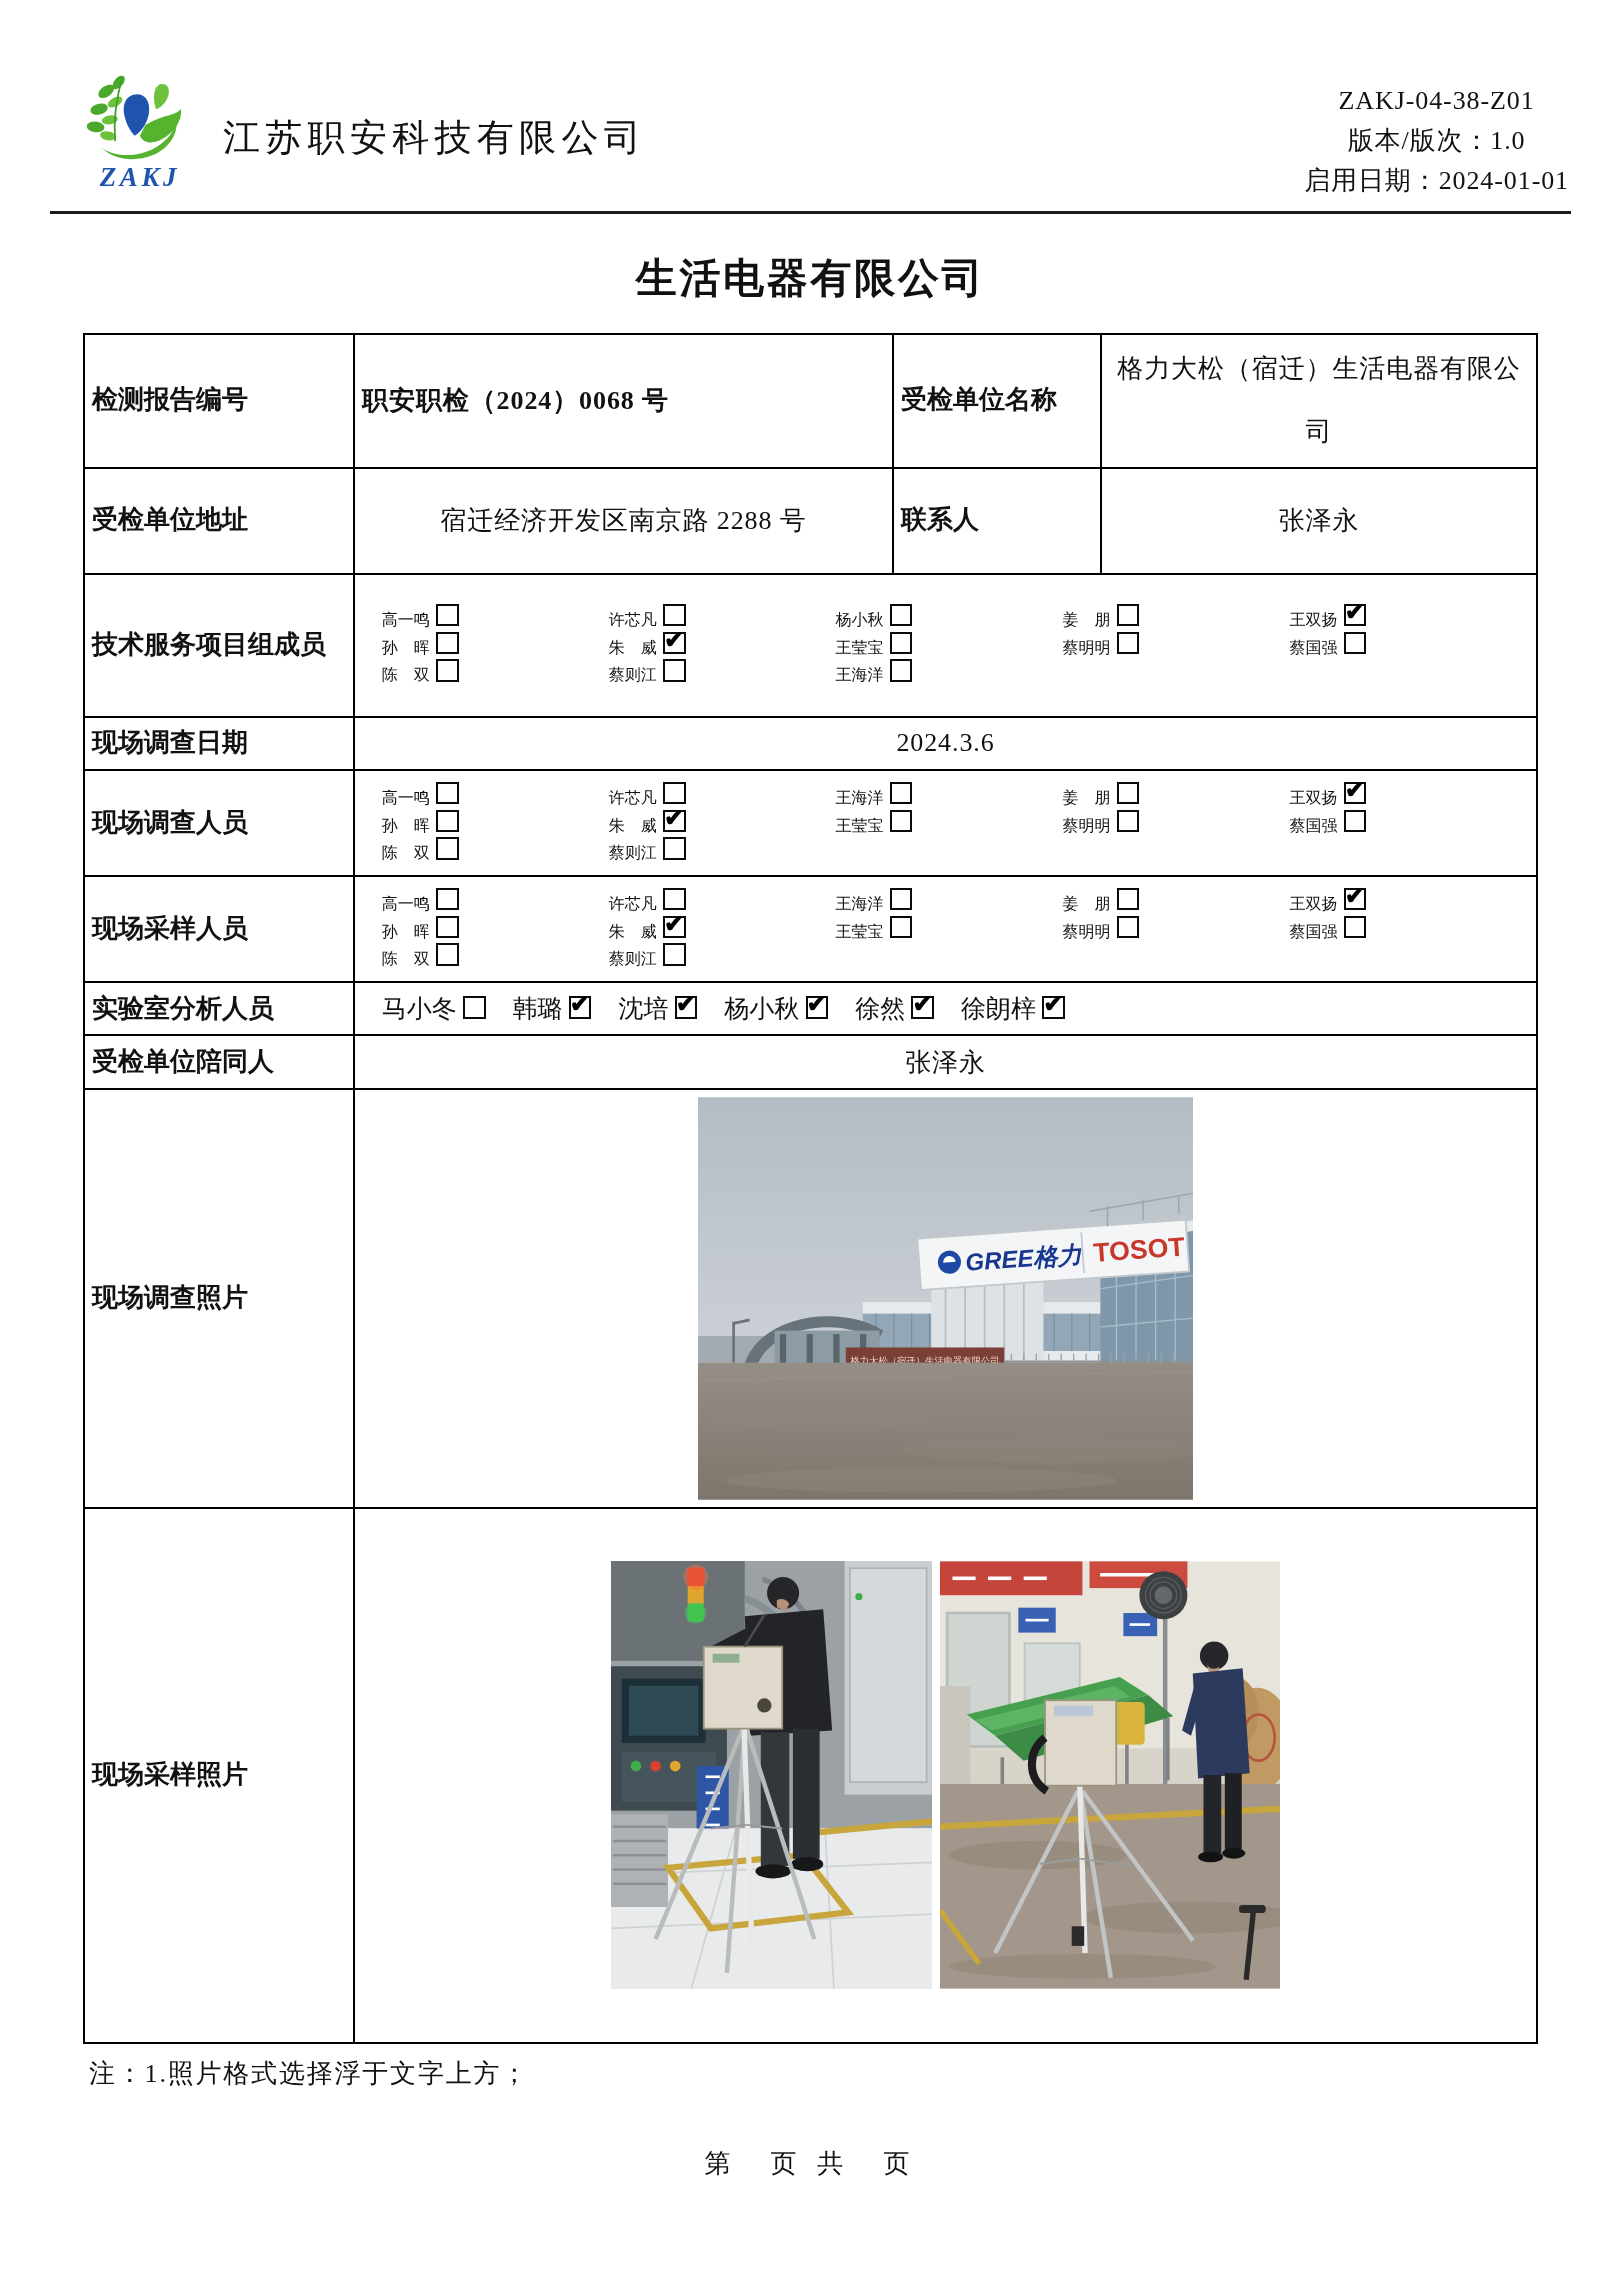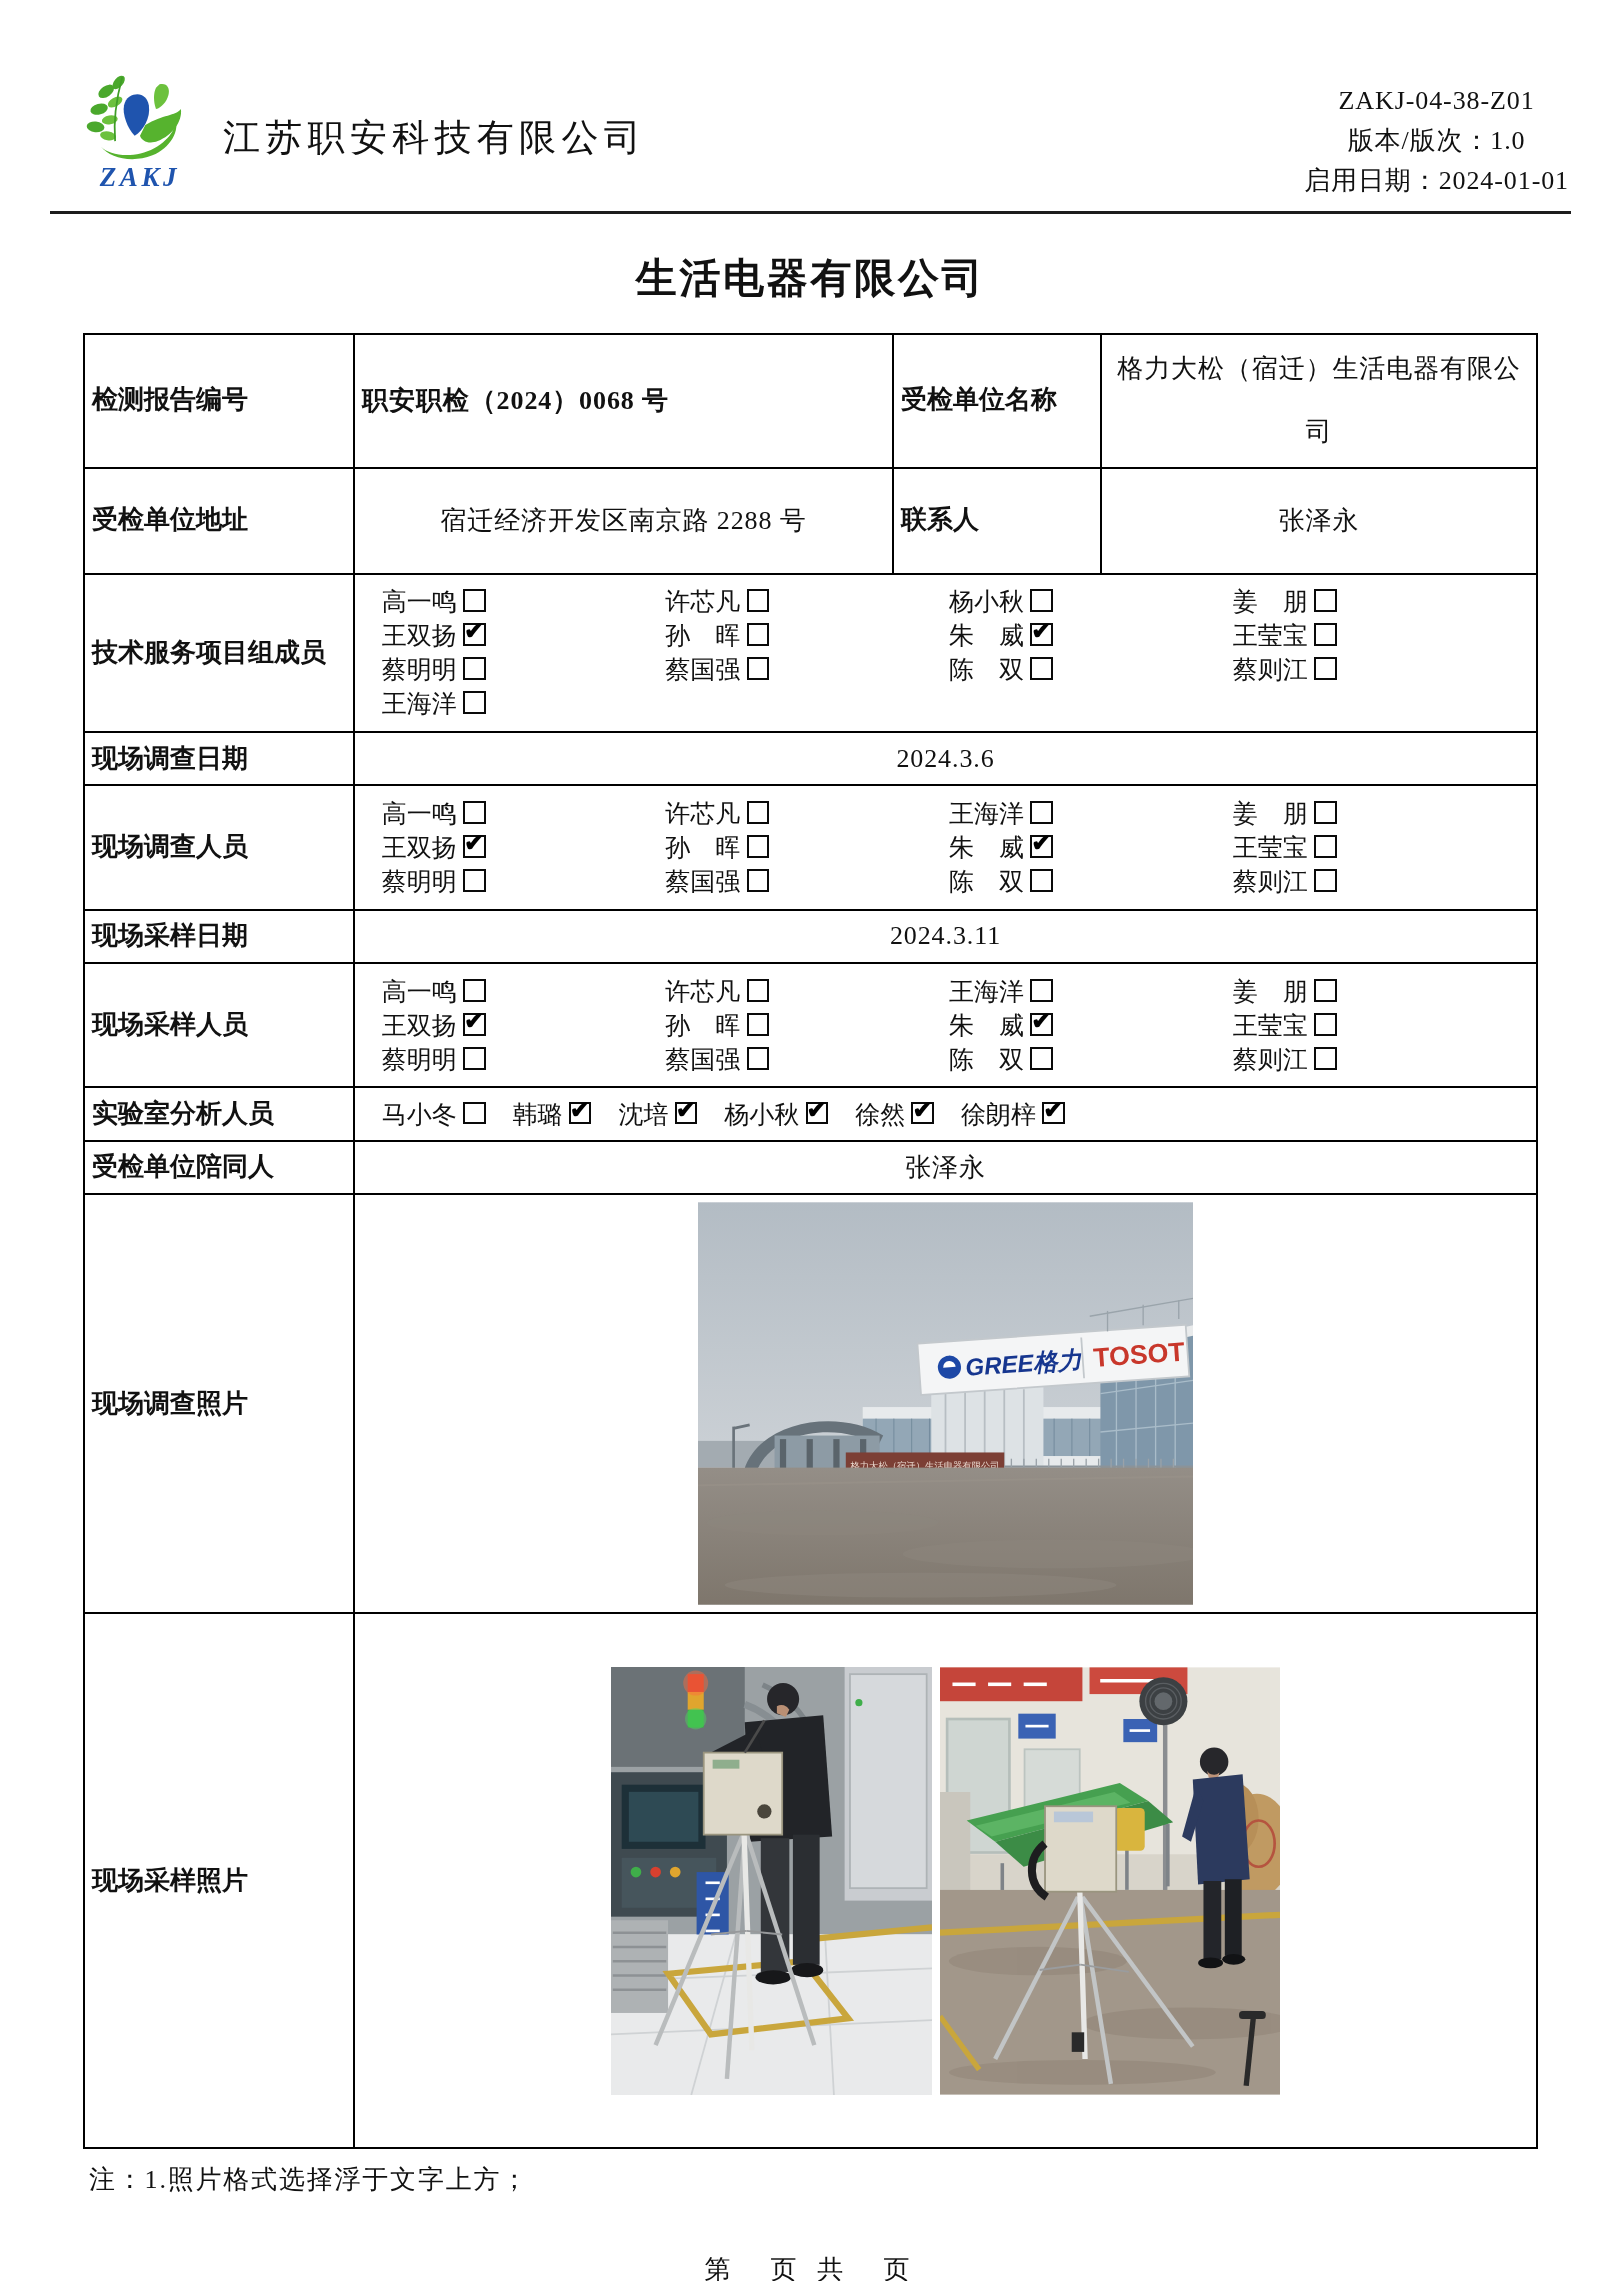--- a/index.html
+++ b/index.html
@@ -43,22 +43,22 @@
   table.form td{
     border:2.2px solid #000;font-size:26px;vertical-align:middle;
     padding:3.6px 7.1px;overflow:hidden;
   }
   td.lbl{font-weight:bold;text-align:left;padding:3.6px 25px;line-height:1.7;}
   td.val-bold{font-weight:bold;padding-left:49px;letter-spacing:0.9px;}
   td.val-center{text-align:center;letter-spacing:0.9px;}
   td.unitname{text-align:center;line-height:2.4;letter-spacing:0.9px;padding:3.6px 16px;}
   
   .member-grid{
-    display:grid;grid-template-columns:repeat(4,1fr);
-    row-gap:1px;padding:7.1px 12.5px 7.1px 19.6px;align-items:center;font-size:25px;
+    display:grid;grid-template-columns:repeat(5,1fr);
+    row-gap:1px;padding:7.1px 12.5px 7.1px 19.6px;align-items:center;font-size:16px;
   }
   .member-inline{
     display:flex;gap:27px;padding:1.8px 3.6px 1.8px 19.6px;align-items:center;font-size:25px;flex-wrap:nowrap;
   }
   .member{white-space:nowrap;}
   .checkbox{
     display:inline-block;width:18.7px;height:18.7px;border:2.7px solid #0a0a0a;
     margin-left:6.2px;vertical-align:-1.8px;position:relative;background:#fff;
   }
   .checkbox.checked::after{
@@ -178,24 +178,20 @@
               <span class="member"><span>朱　威</span><span class="checkbox checked"></span></span>
               <span class="member"><span>王莹宝</span><span class="checkbox"></span></span>
               <span class="member"><span>蔡明明</span><span class="checkbox"></span></span>
               <span class="member"><span>蔡国强</span><span class="checkbox"></span></span>
               <span class="member"><span>陈　双</span><span class="checkbox"></span></span>
               <span class="member"><span>蔡则江</span><span class="checkbox"></span></span>
             </div>
       </td>
     </tr>
 
-    <tr style="height:50px">
-      <td class="lbl">现场采样日期</td>
-      <td colspan="3" class="val-center">2024.3.11</td>
-    </tr>
 
     <tr style="height:100px">
       <td class="lbl">现场采样人员</td>
       <td colspan="3">
         <div class="member-grid">
               <span class="member"><span>高一鸣</span><span class="checkbox"></span></span>
               <span class="member"><span>许芯凡</span><span class="checkbox"></span></span>
               <span class="member"><span>王海洋</span><span class="checkbox"></span></span>
               <span class="member"><span>姜　朋</span><span class="checkbox"></span></span>
               <span class="member"><span>王双扬</span><span class="checkbox checked"></span></span>

